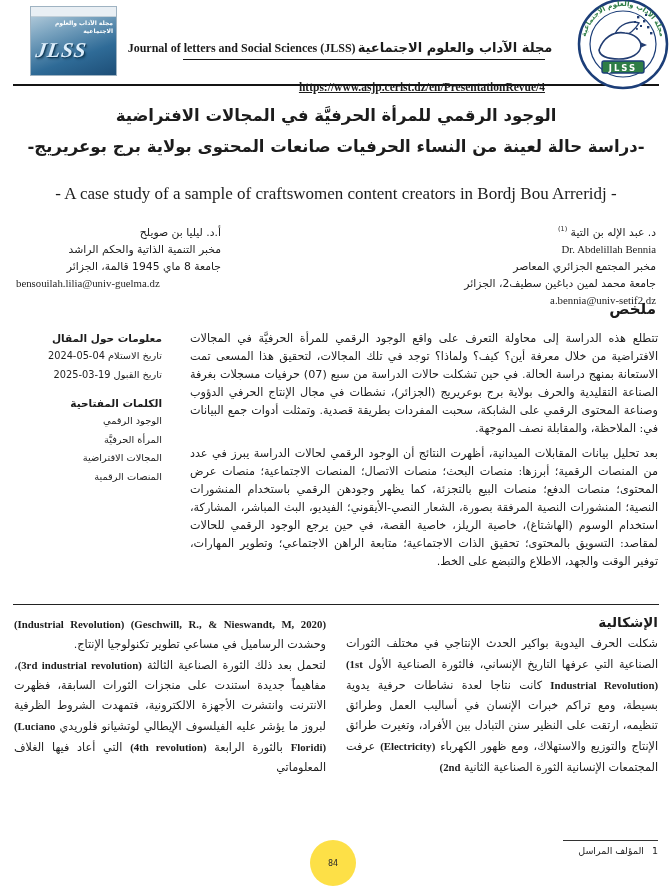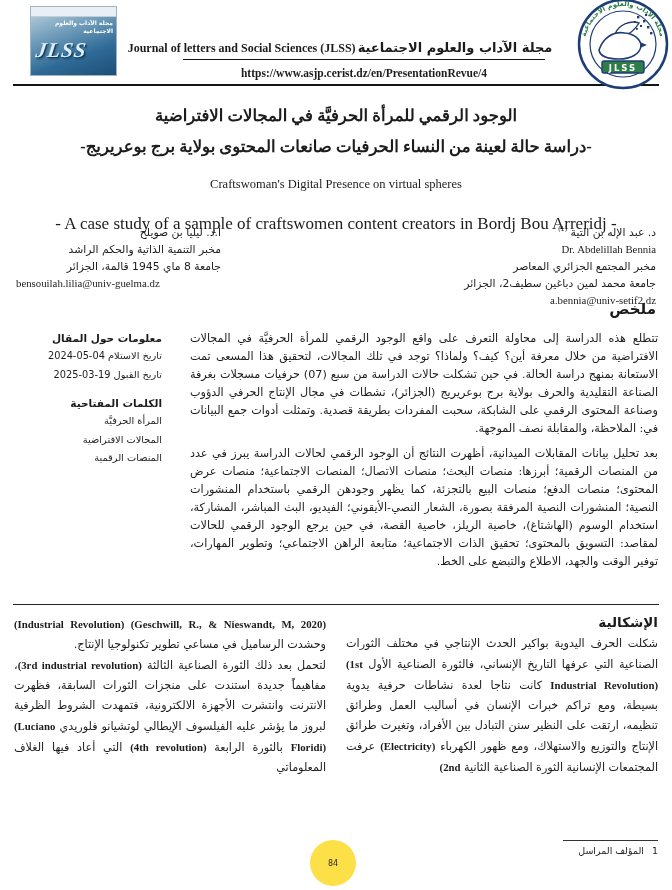--- a/index.html
+++ b/index.html
@@ -18,27 +18,27 @@
   .cover-ar { color:#fff; font-size:6px; font-weight:bold; text-align:right; padding:2px 3px 0 3px; direction:rtl; line-height:1.3; }
   .cover-jlss {
     font-family:"Liberation Serif", serif; font-style:italic; font-weight:bold; font-size:21px;
     color:#ddeefb; letter-spacing:1px; margin:3px 0 0 5px; transform:skewX(-8deg);
     text-shadow:1px 1px 0 #143f5e, 2px 2px 2px rgba(0,40,60,.55);
   }
   .masthead { position:absolute; left:125px; top:40px; width:430px; }
   .journal-names { display:flex; justify-content:center; align-items:baseline; gap:2px; white-space:nowrap; }
   .jn-en { font-family:"Liberation Serif", serif; font-weight:bold; font-size:12px; }
   .jn-ar { font-weight:bold; font-size:13px; direction:rtl; }
-  .url-box { margin:3px 10px 0 58px; border-top:1.5px solid #141414; text-align:center; padding-top:2px; }
+  .url-box { margin:3px 10px 0 58px; border-top:1.5px solid #141414; text-align:right; padding-top:16px;text-decoration:underline; }
   .url { font-family:"Liberation Serif", serif; font-weight:bold; font-size:11.5px; color:#1c1c1c; text-decoration:none; }
   .seal { position:absolute; right:3px; top:-2px; width:92px; height:92px; }
   .seal-arc { font-size:7px; font-weight:bold; fill:#2e7d46; }
   
   .titles { position:absolute; top:100px; left:0; right:0; text-align:center; }
-  .t-ar { margin:0; font-size:16.5px; font-weight:bold; line-height:31px; direction:rtl;font-family:Liberation Serif, serif; }
+  .t-ar { margin:0; font-size:16.5px; font-weight:bold; line-height:31px; direction:rtl; }
   .t-en { margin-top:15px; font-family:"Liberation Serif", serif; font-size:12.5px; }
   .t-en2 { margin-top:22px; font-family:"Liberation Serif", serif; font-size:17px; }
   
   .authors { position:absolute; top:224px; left:16px; right:16px; display:flex; flex-direction:row-reverse; justify-content:space-between; }
   .author { font-size:10.8px; line-height:1.58; }
   .author-first { width:285px; direction:rtl; text-align:right; }
   .author-second { width:205px; }
   .author-second .a-line { text-align:start; }
   .a-name-ar sup { font-size:6.5px; }
   .a-name-en, .a-email { font-family:"Liberation Serif", serif; }
@@ -121,21 +121,20 @@
         </g>
       </g>
       <rect x="25" y="63" width="42" height="12" rx="2" fill="#2e7d46" stroke="#1c3e78" stroke-width="1.4"></rect>
       <text x="46" y="72.5" text-anchor="middle" font-size="8.5" font-weight="bold" letter-spacing="2" fill="#ffffff">JLSS</text>
     </svg>
   </header>
 
   <section class="titles">
     <h1 class="t-ar">الوجود الرقمي للمرأة الحرفيَّة في المجالات الافتراضية</h1>
     <h1 class="t-ar">-دراسة حالة لعينة من النساء الحرفيات صانعات المحتوى بولاية برج بوعريريج-</h1>
-    <div class="t-en">Craftswoman's Digital Presence on virtual spheres</div>
     <div class="t-en2">- A case study of a sample of craftswomen content creators in Bordj Bou Arreridj -</div>
   </section>
 
   <section class="authors">
     <div class="author author-first">
       <div class="a-line a-name-ar">
         <span>د. عبد الإله بن التية</span>
         <sup>(1)</sup>
       </div>
       <div class="a-line a-name-en">Dr. Abdelillah Bennia</div>
@@ -159,20 +158,21 @@
       <div class="ai-heading">معلومات حول المقال</div>
       <div class="ai-line">
         <span>تاريخ الاستلام</span>
         <span class="date">2024-05-04</span>
       </div>
       <div class="ai-line">
         <span>تاريخ القبول</span>
         <span class="date">2025-03-19</span>
       </div>
       <div class="ai-heading kw">الكلمات المفتاحية</div>
+      <div class="ai-line">الوجود الرقمي</div>
       <div class="ai-line">المرأة الحرفيَّة</div>
       <div class="ai-line">المجالات الافتراضية</div>
       <div class="ai-line">المنصات الرقمية</div>
     </aside>
 
     <div class="abs-text">
       <p>تتطلع هذه الدراسة إلى محاولة التعرف على واقع الوجود الرقمي للمرأة الحرفيَّة في المجالات الافتراضية من خلال معرفة أين؟ كيف؟ ولماذا؟ توجد في تلك المجالات، لتحقيق هذا المسعى تمت الاستعانة بمنهج دراسة الحالة. في حين تشكلت حالات الدراسة من سبع (07) حرفيات مسجلات بغرفة الصناعة التقليدية والحرف بولاية برج بوعريريج (الجزائر)، نشطات في مجال الإنتاج الحرفي الدؤوب وصناعة المحتوى الرقمي على الشابكة، سحبت المفردات بطريقة قصدية. وتمثلت أدوات جمع البيانات في: الملاحظة، والمقابلة نصف الموجهة.</p>
       <p>بعد تحليل بيانات المقابلات الميدانية، أظهرت النتائج أن الوجود الرقمي لحالات الدراسة يبرز في عدد من المنصات الرقمية؛ أبرزها: منصات البحث؛ منصات الاتصال؛ المنصات الاجتماعية؛ منصات عرض المحتوى؛ منصات الدفع؛ منصات البيع بالتجزئة، كما يظهر وجودهن الرقمي باستخدام المنشورات النصية؛ المنشورات النصية المرفقة بصورة، الشعار النصي-الأيقوني؛ الفيديو، البث المباشر، المشاركة، استخدام الوسوم (الهاشتاغ)، خاصية الريلز، خاصية القصة، في حين يرجع الوجود الرقمي للحالات لمقاصد: التسويق بالمحتوى؛ تحقيق الذات الاجتماعية؛ متابعة الراهن الاجتماعي؛ وتطوير المهارات، توفير الوقت والجهد، الاطلاع والتبضع على الخط.</p>
     </div>
   </section>

